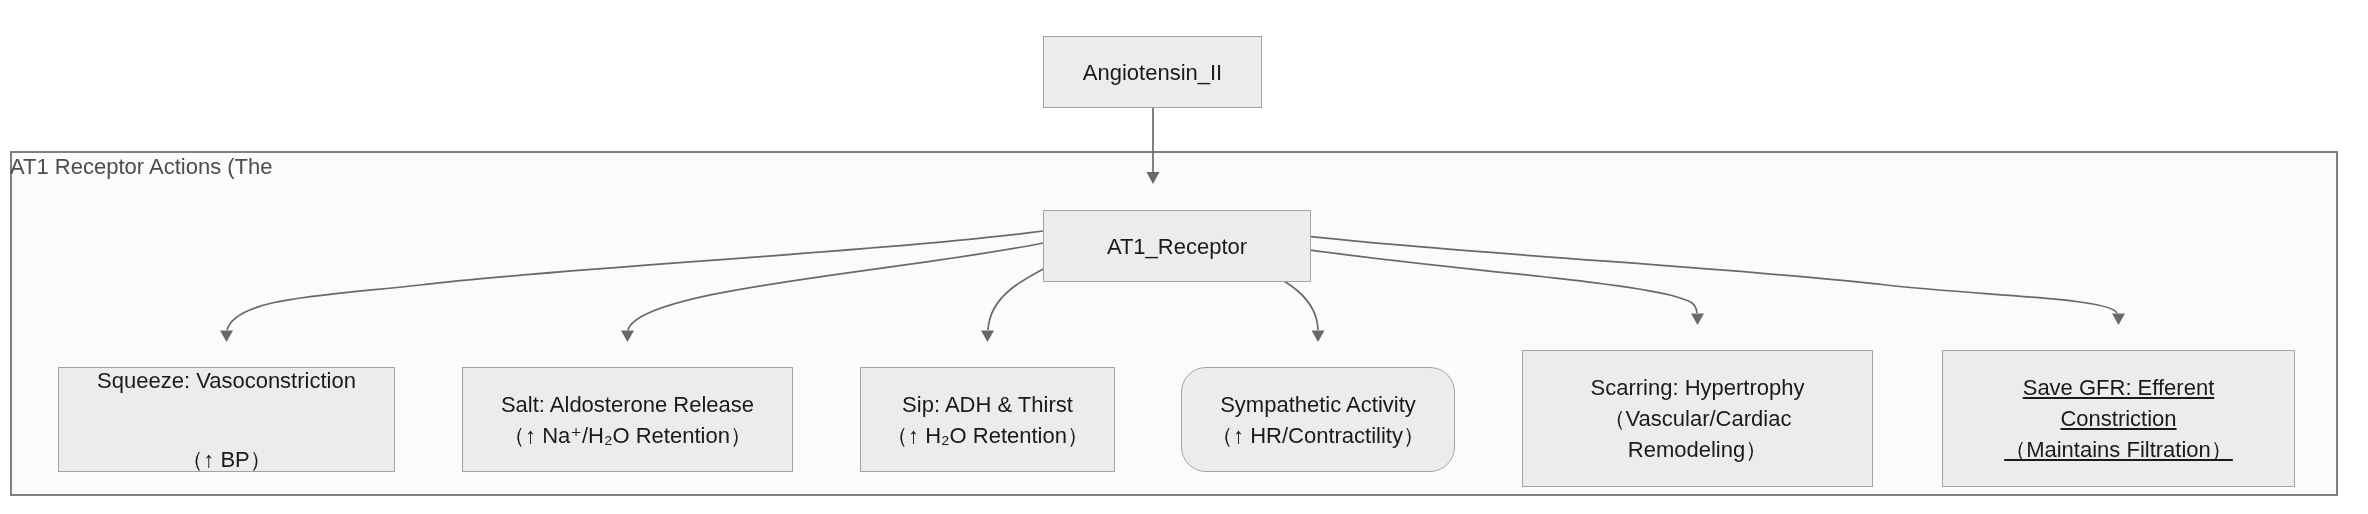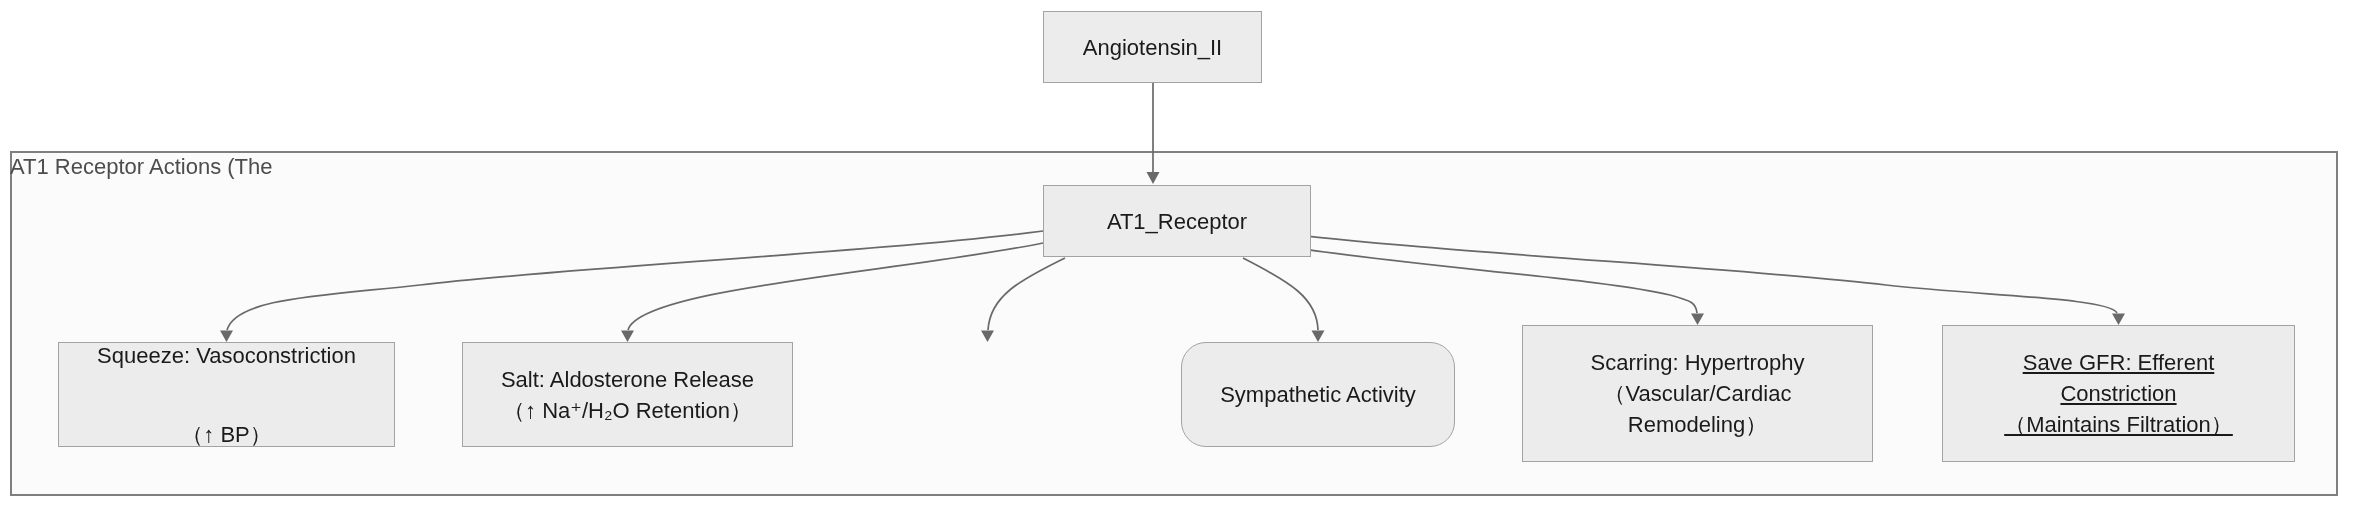--- a/index.html
+++ b/index.html
@@ -23,21 +23,21 @@
     font-size:22px; line-height:26px;
     color:var(--label-text); white-space:nowrap;
   }
   .edges{position:absolute; left:0; top:0; width:2368px; height:514px; pointer-events:none;}
   .e{fill:none; stroke:var(--edge); stroke-width:1.7px;}
   .ah{fill:var(--edge); stroke:none;}
   .node{
     position:absolute; box-sizing:border-box;
     background:var(--node-fill); border:1.5px solid var(--node-border);
     display:flex; flex-direction:column; justify-content:center; align-items:center;
-    color:var(--node-text); font-size:22px; text-align:center;
+    color:var(--node-text); font-size:22px; text-align:center;margin-top:25px;
   }
   .nl{line-height:31px; white-space:nowrap;}
 </style>
 </head>
 <body>
 
 <div class="stage">
 
   <div class="cluster"></div>
   <div class="cluster-label">AT1 Receptor Actions (The</div>
@@ -77,23 +77,28 @@
   <div class="node" style="left:58px; top:342px; width:337px; height:105px;gap:48px;">
     <div class="nl">Squeeze: Vasoconstriction</div>
     <div class="nl">（↑ BP）</div>
   </div>
 
   <div class="node" style="left:462px; top:342px; width:331px; height:105px;">
     <div class="nl">Salt: Aldosterone Release</div>
     <div class="nl">（↑ Na⁺/H₂O Retention）</div>
   </div>
 
+  <div class="node" style="left:860px; top:342px; width:255px; height:105px;">
+    <div class="nl">Sip: ADH &amp; Thirst</div>
+    <div class="nl">（↑ H₂O Retention）</div>
+  </div>
 
   <div class="node" style="left:1181px; top:342px; width:274px; height:105px;border-radius:25px;">
     <div class="nl">Sympathetic Activity</div>
+    <div class="nl">（↑ HR/Contractility）</div>
   </div>
 
   <div class="node" style="left:1522px; top:325px; width:351px; height:137px;">
     <div class="nl">Scarring: Hypertrophy</div>
     <div class="nl">（Vascular/Cardiac</div>
     <div class="nl">Remodeling）</div>
   </div>
 
   <div class="node" style="left:1942px; top:325px; width:353px; height:137px;text-decoration:underline;">
     <div class="nl">Save GFR: Efferent</div>

